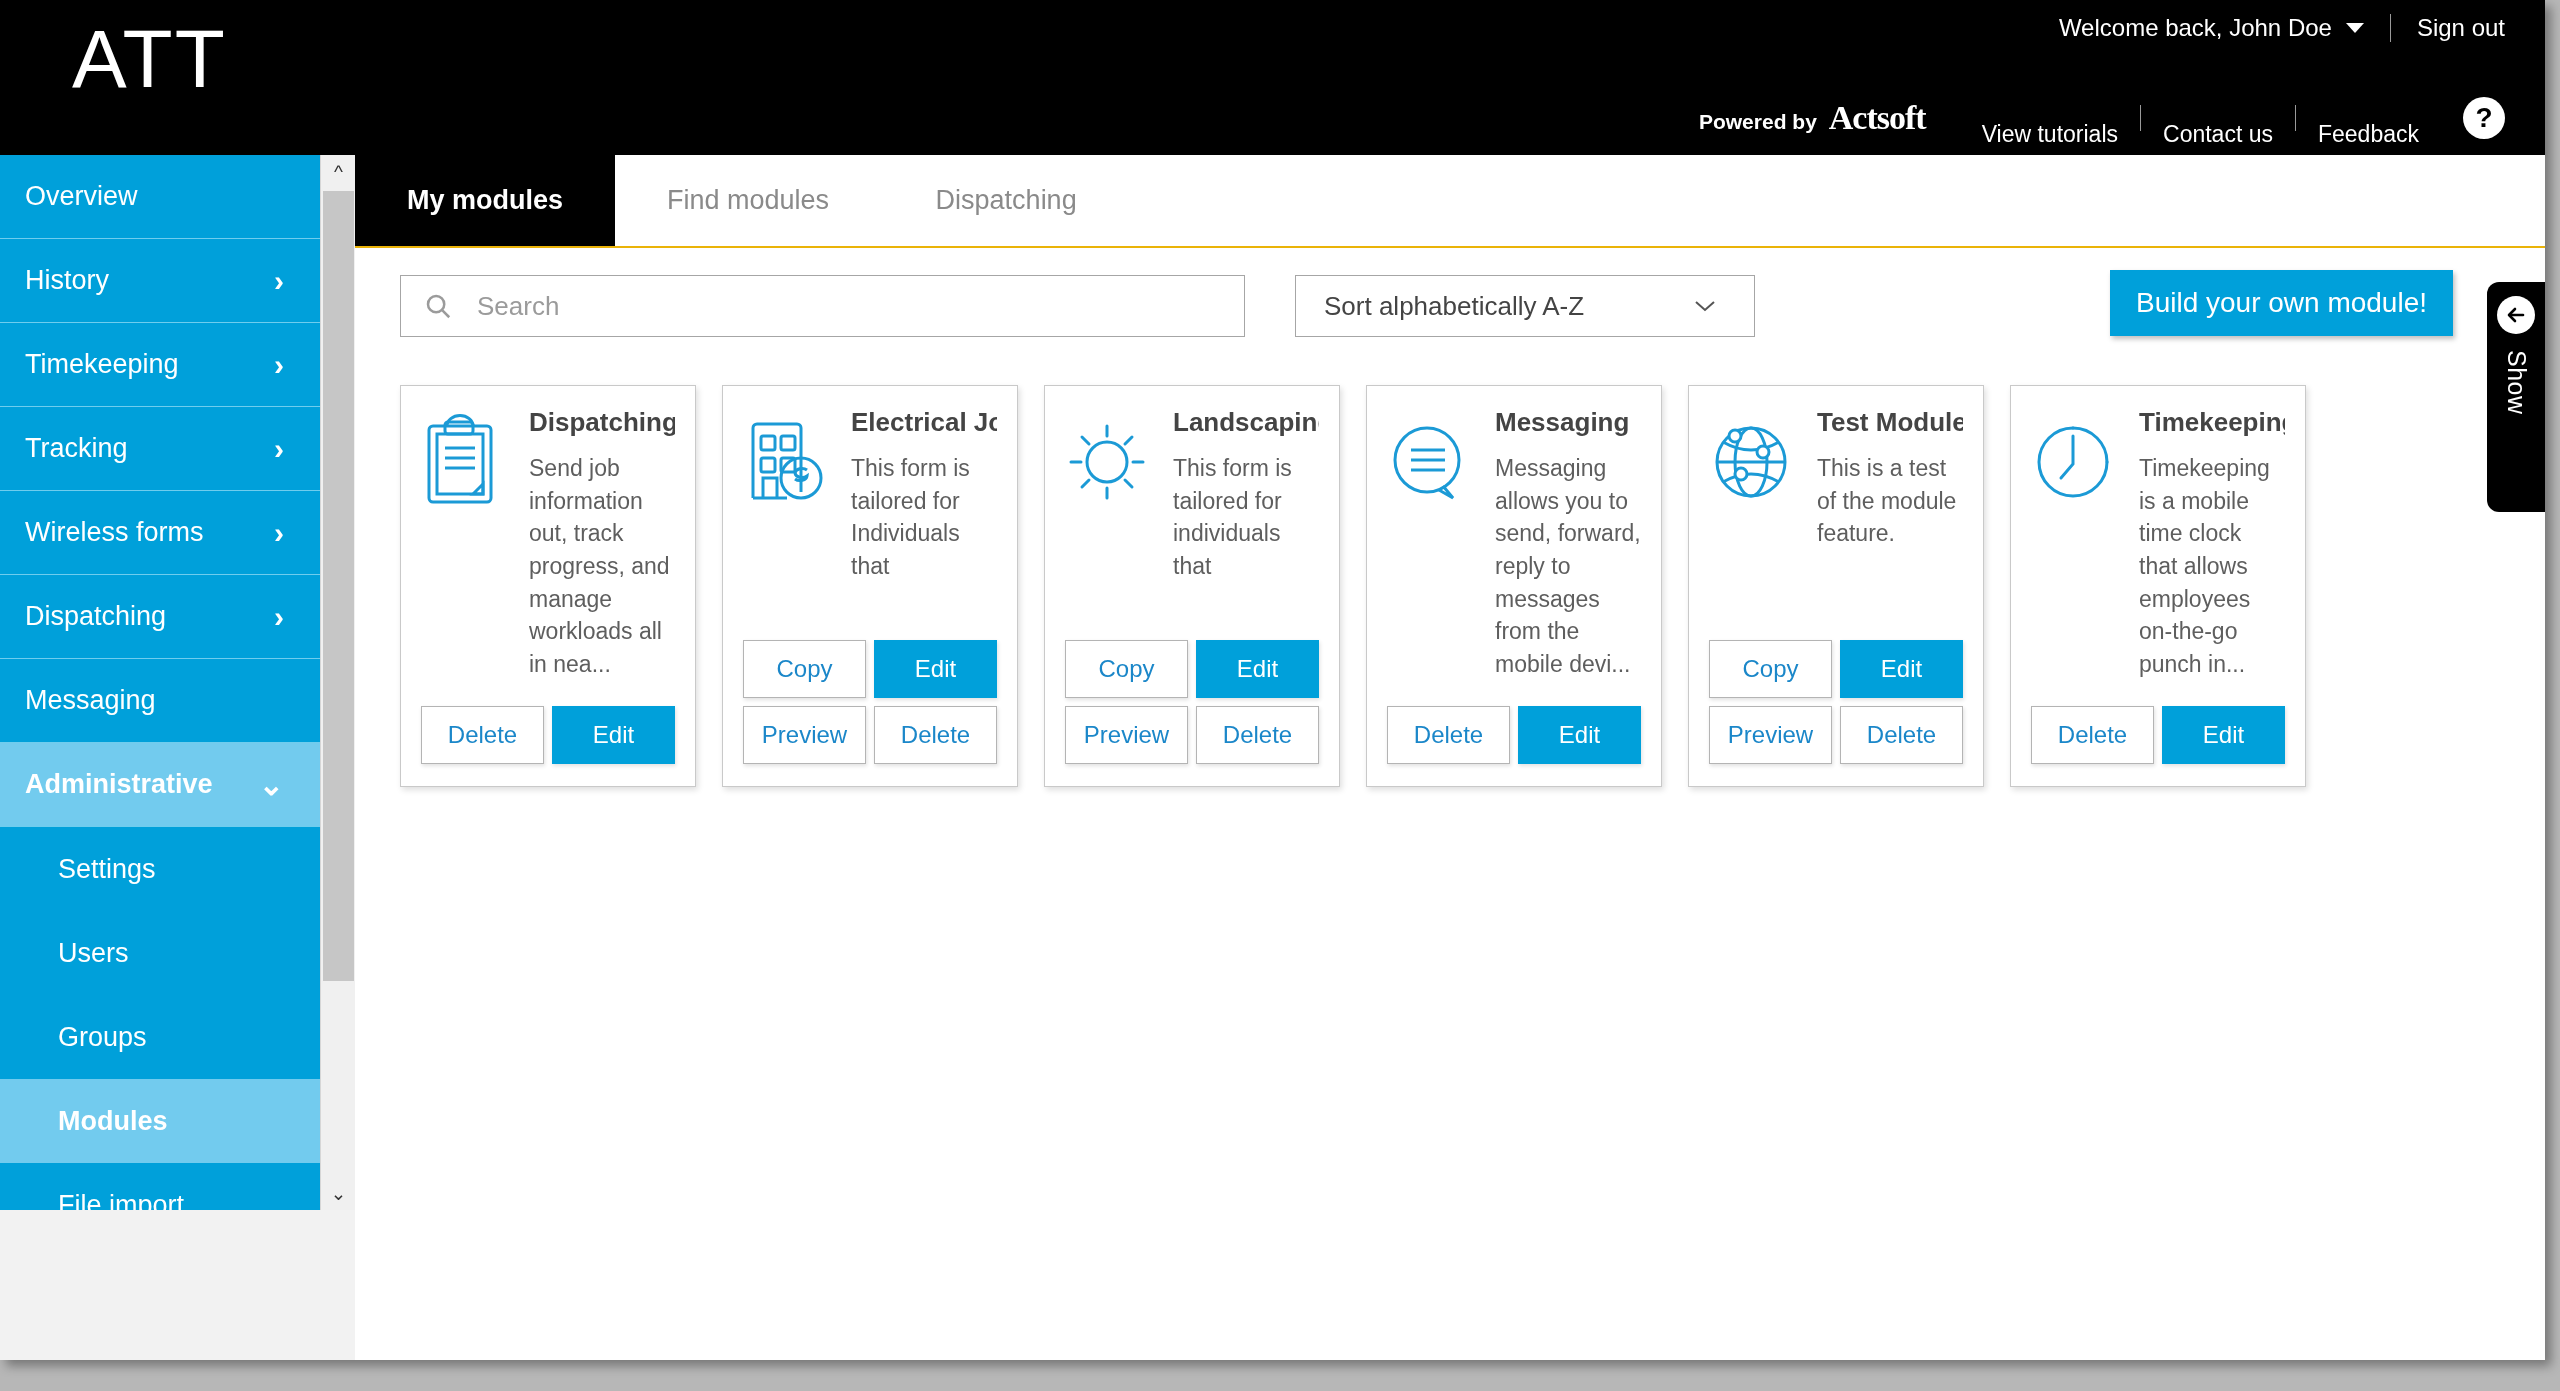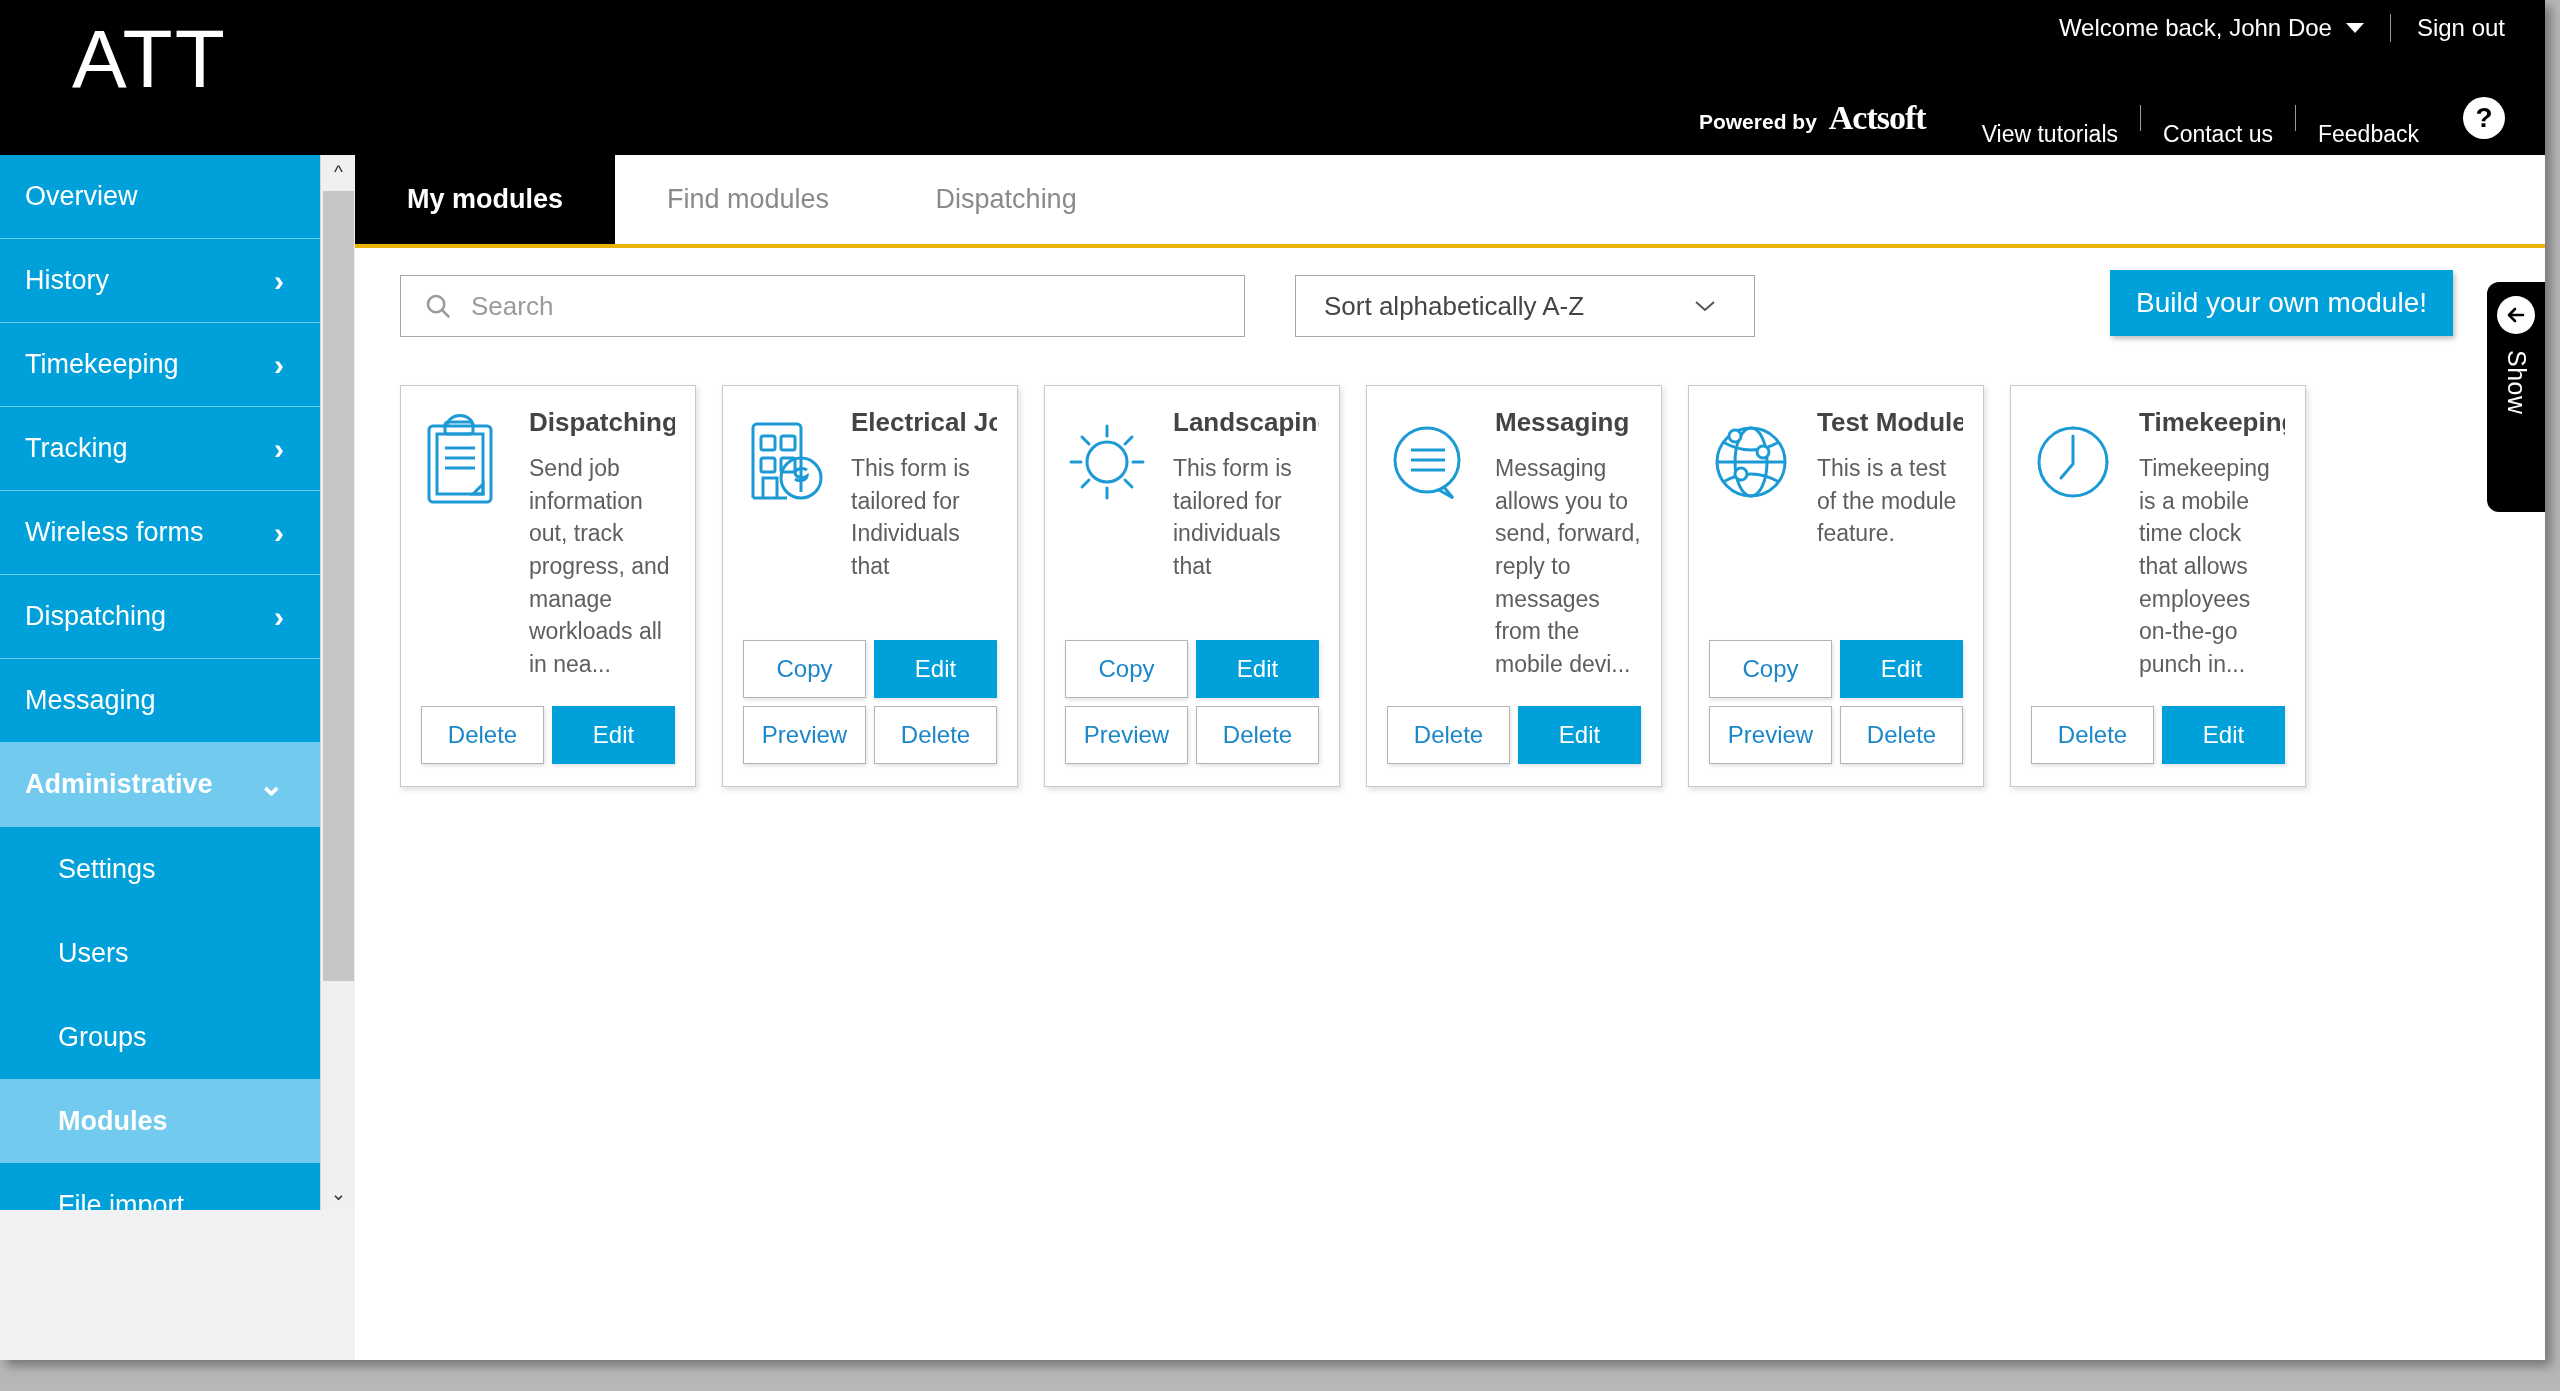--- a/index.html
+++ b/index.html
@@ -118,39 +118,39 @@
 
   
   .main {
     position: absolute; left: 355px; top: 155px;
     width: 2190px; height: 1205px;
     background: #ffffff;
   }
   .tabbar {
     position: absolute; left: 0; top: 0;
     width: 2190px; height: 93px;
-    background: #ffffff; border-bottom: 4px solid #eab308;
+    background: #ffffff; border-bottom: 2px solid #eab308;
     display: flex; align-items: stretch;
   }
   .tab {
     display: flex; align-items: center; justify-content: center;
     font-size: 27px; color: #8a8a8a; padding: 0 52px;
     min-width: 250px;
   }
   .tab.active { background: #000000; color: #ffffff; font-weight: bold; }
 
   .toolbar {
     position: absolute; left: 0; top: 93px;
     width: 2190px; height: 105px;
   }
   .search-box {
     position: absolute; left: 45px; top: 27px;
     width: 845px; height: 62px;
     border: 1px solid #a6a6a6; background: #ffffff;
-    display: flex; align-items: center; padding-left: 22px; gap: 18px;
+    display: flex; align-items: center; padding-left: 22px; gap: 24px;
   }
   .search-ph { color: #9b9b9b; font-size: 26px; }
   .sort-box {
     position: absolute; left: 940px; top: 27px;
     width: 460px; height: 62px;
     border: 1px solid #a6a6a6; background: #ffffff;
     display: flex; align-items: center; justify-content: space-between;
     padding: 0 36px 0 28px;
   }
   .sort-lbl { color: #444444; font-size: 26px; }

